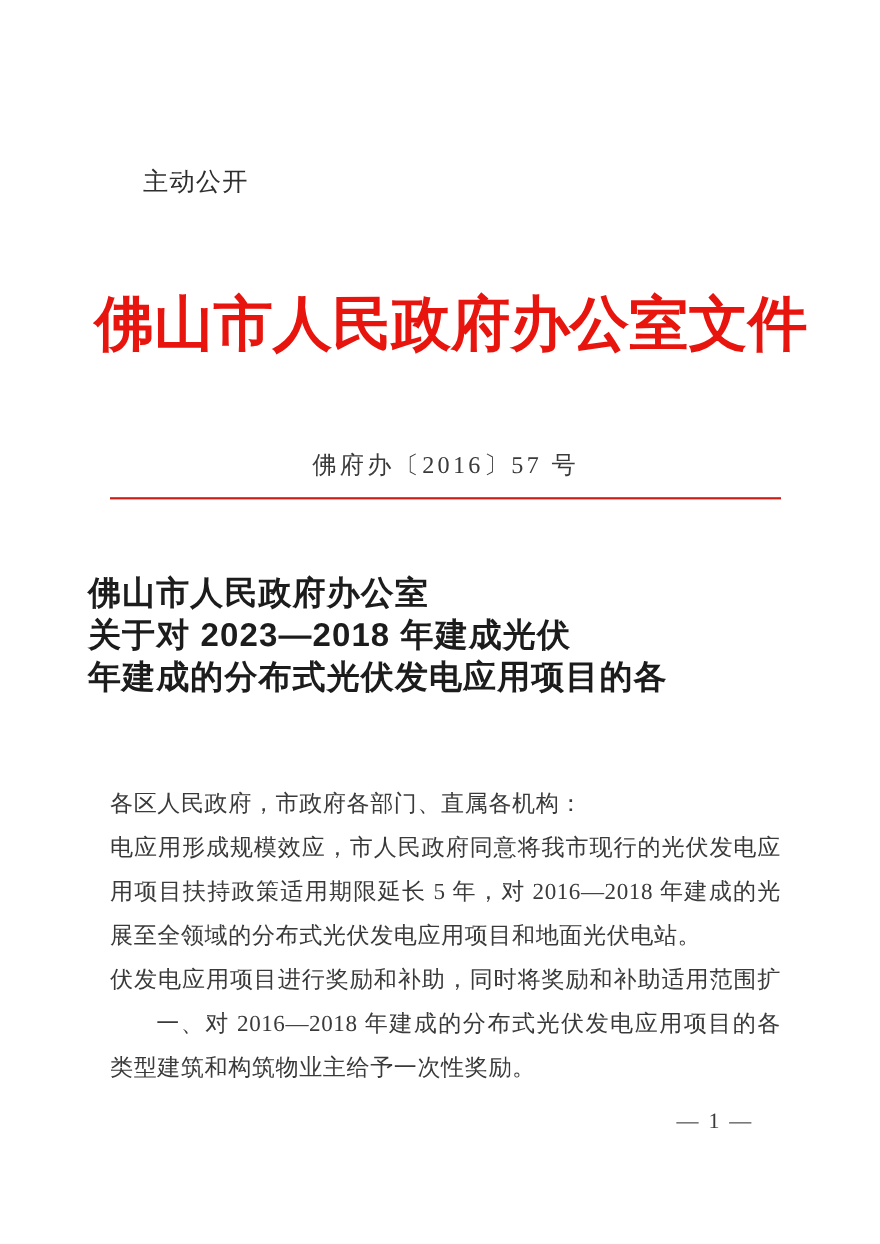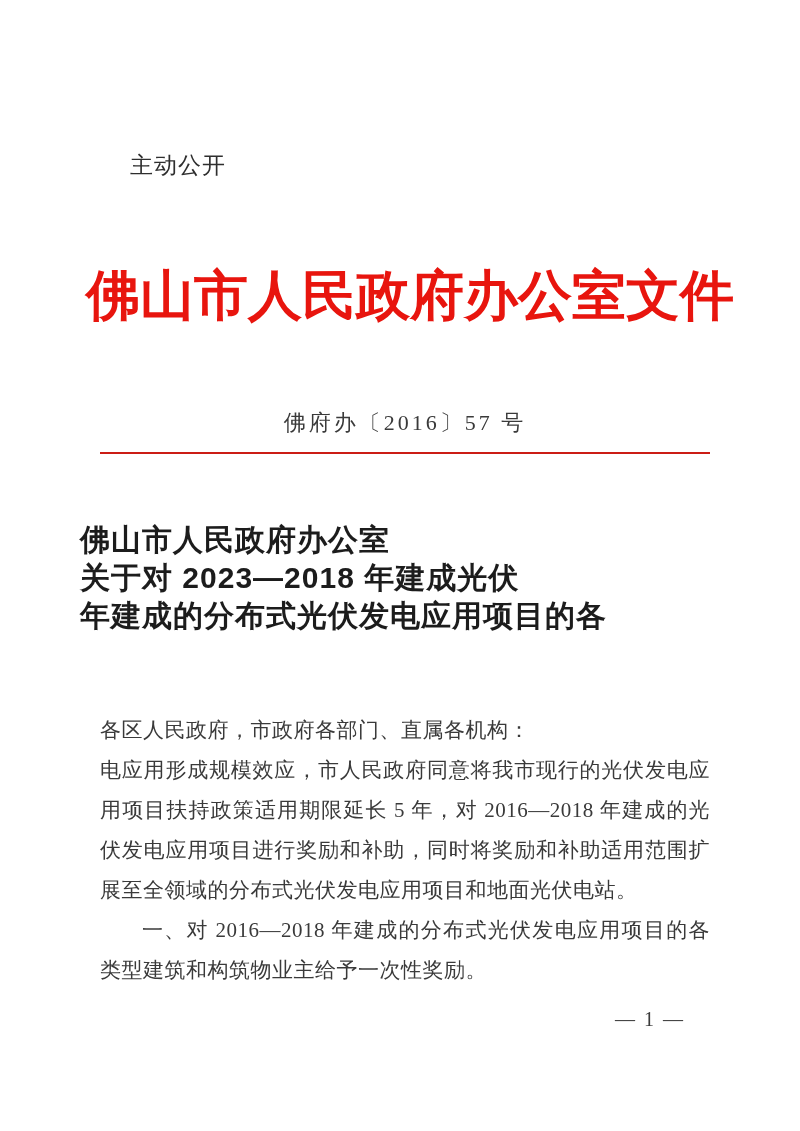--- a/index.html
+++ b/index.html
@@ -129,21 +129,21 @@
   <div class="doc-title">
     <div>佛山市人民政府办公室</div>
     <div>关于对 2023—2018 年建成光伏</div>
     <div>年建成的分布式光伏发电应用项目的各</div>
   </div>
 
   <div class="body-text">
     <div class="line">各区人民政府，市政府各部门、直属各机构：</div>
     <div class="line fill">电应用形成规模效应，市人民政府同意将我市现行的光伏发电应</div>
     <div class="line fill">用项目扶持政策适用期限延长 5 年，对 2016—2018 年建成的光</div>
+    <div class="line">展至全领域的分布式光伏发电应用项目和地面光伏电站。</div>
     <div class="line fill">伏发电应用项目进行奖励和补助，同时将奖励和补助适用范围扩</div>
-    <div class="line">展至全领域的分布式光伏发电应用项目和地面光伏电站。</div>
     <div class="line fill indent">一、对 2016—2018 年建成的分布式光伏发电应用项目的各</div>
     <div class="line">类型建筑和构筑物业主给予一次性奖励。</div>
   </div>
 
   <div class="page-number">— 1 —</div>
 
 </div>
 
 </body></html>

